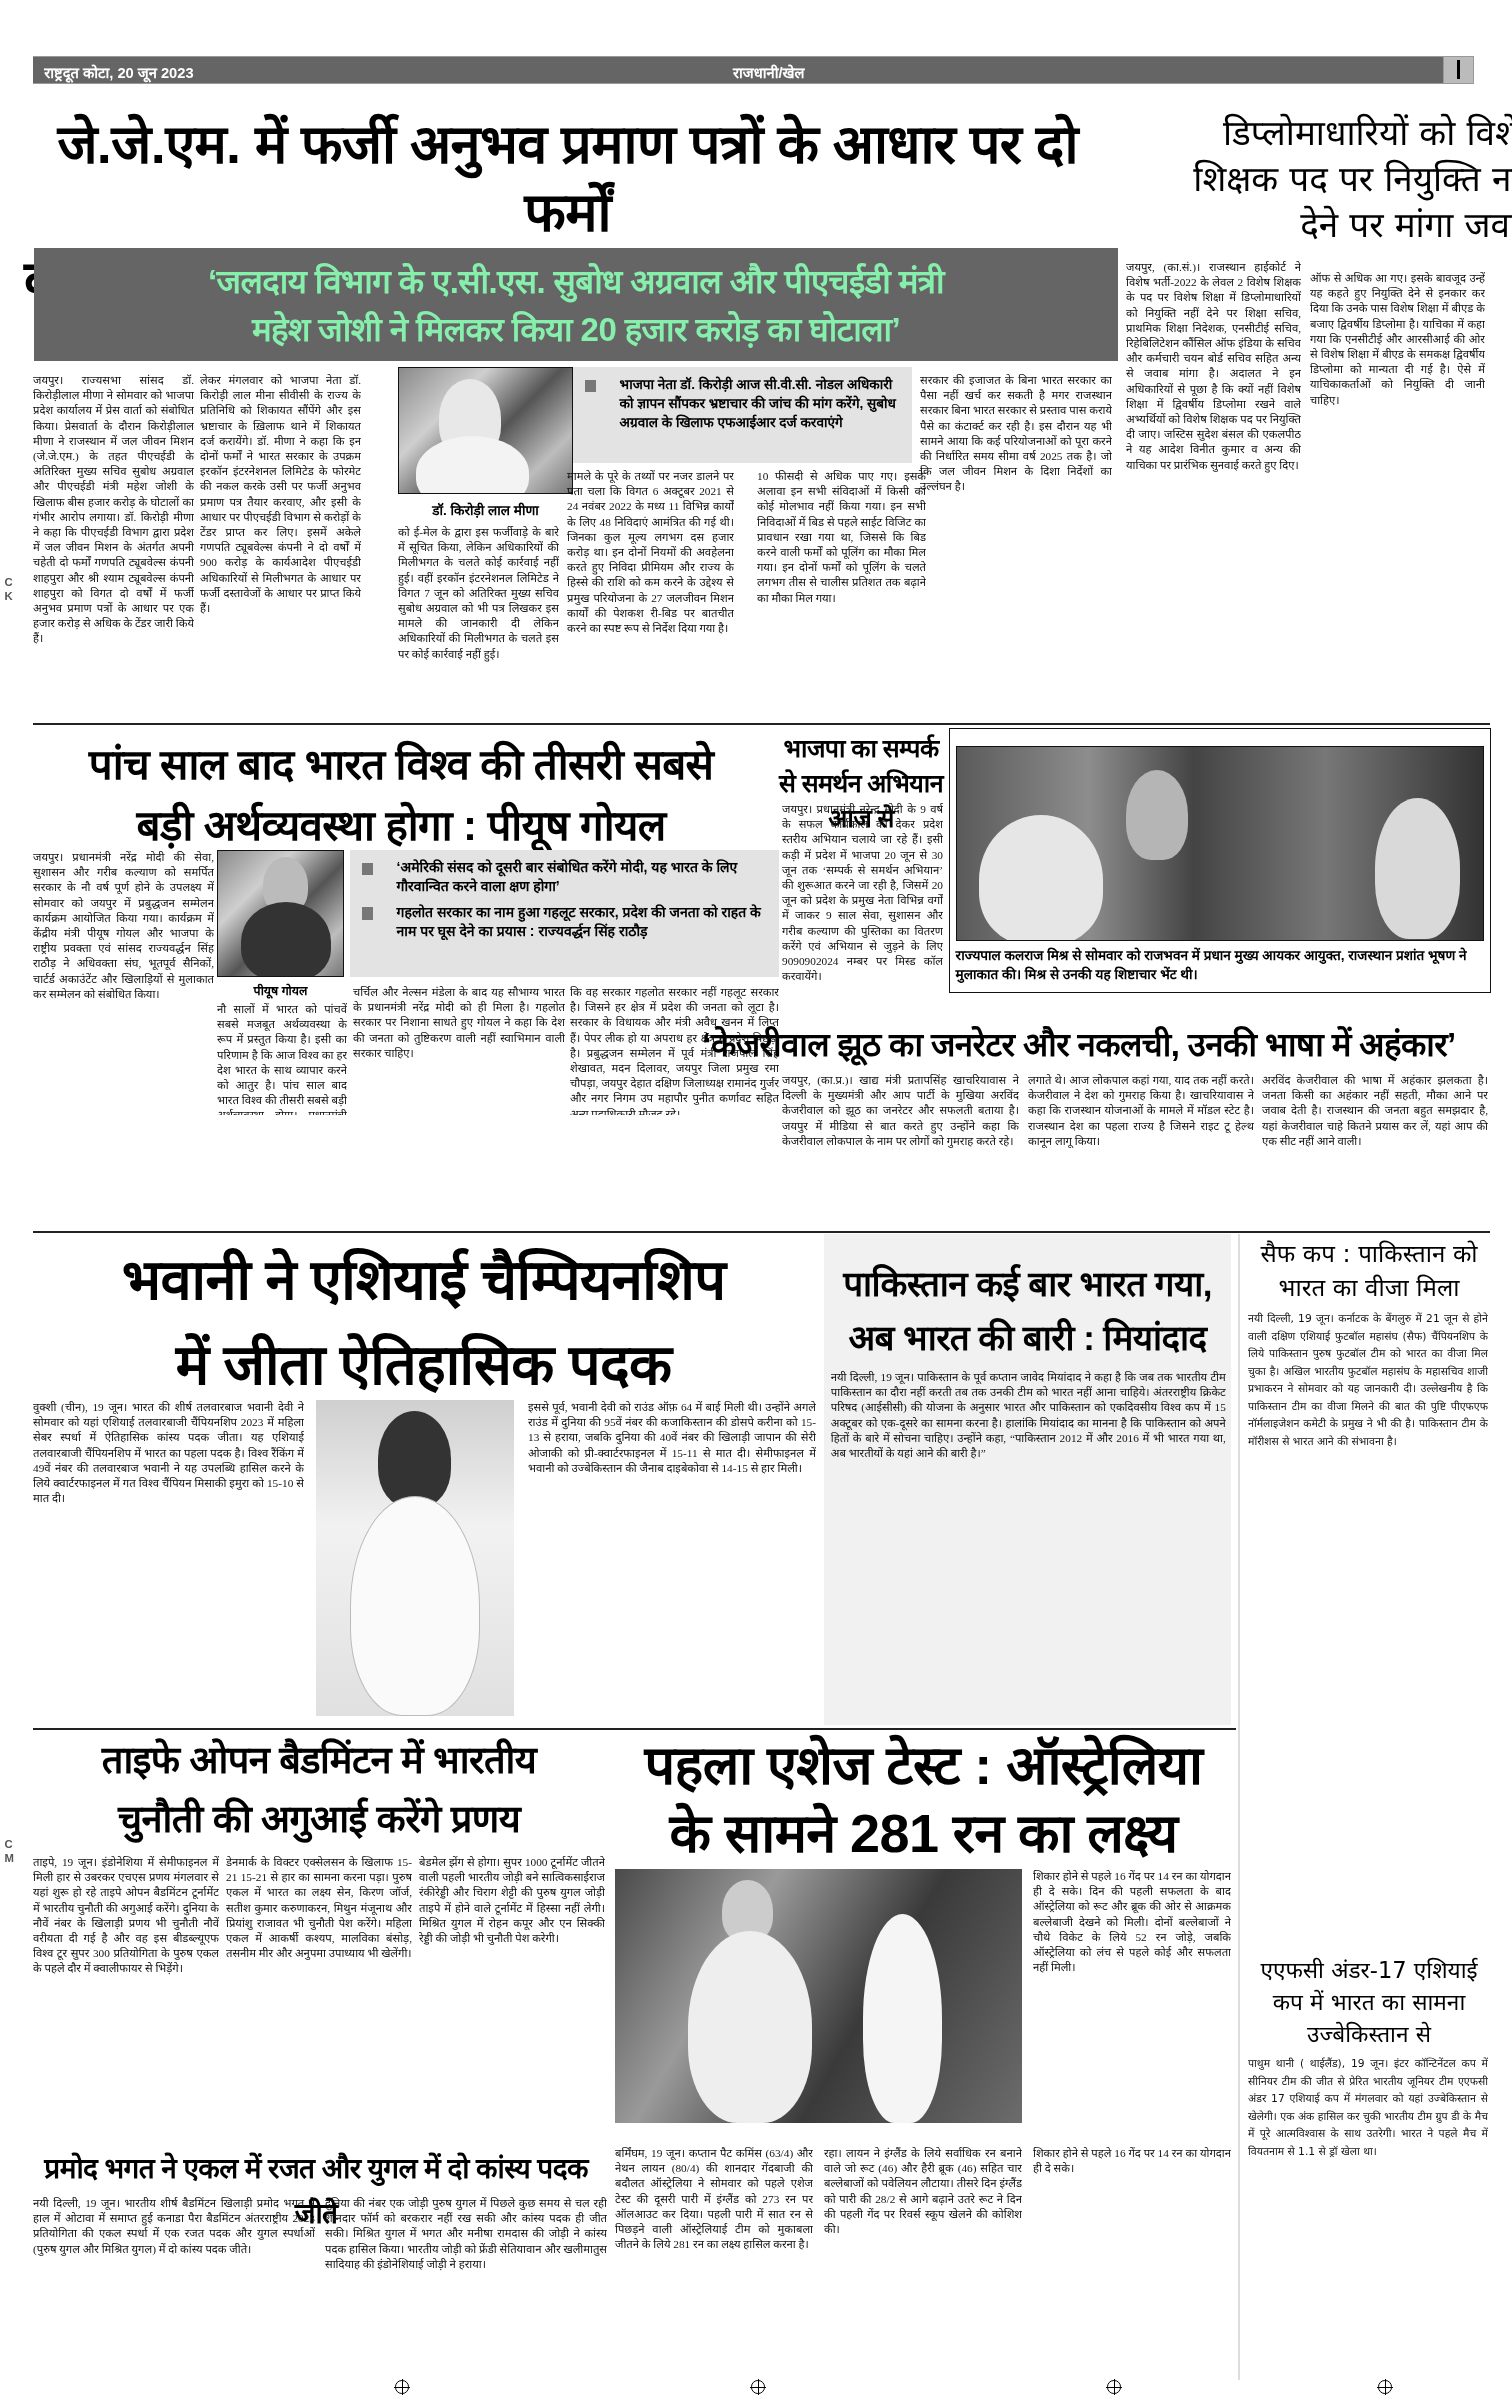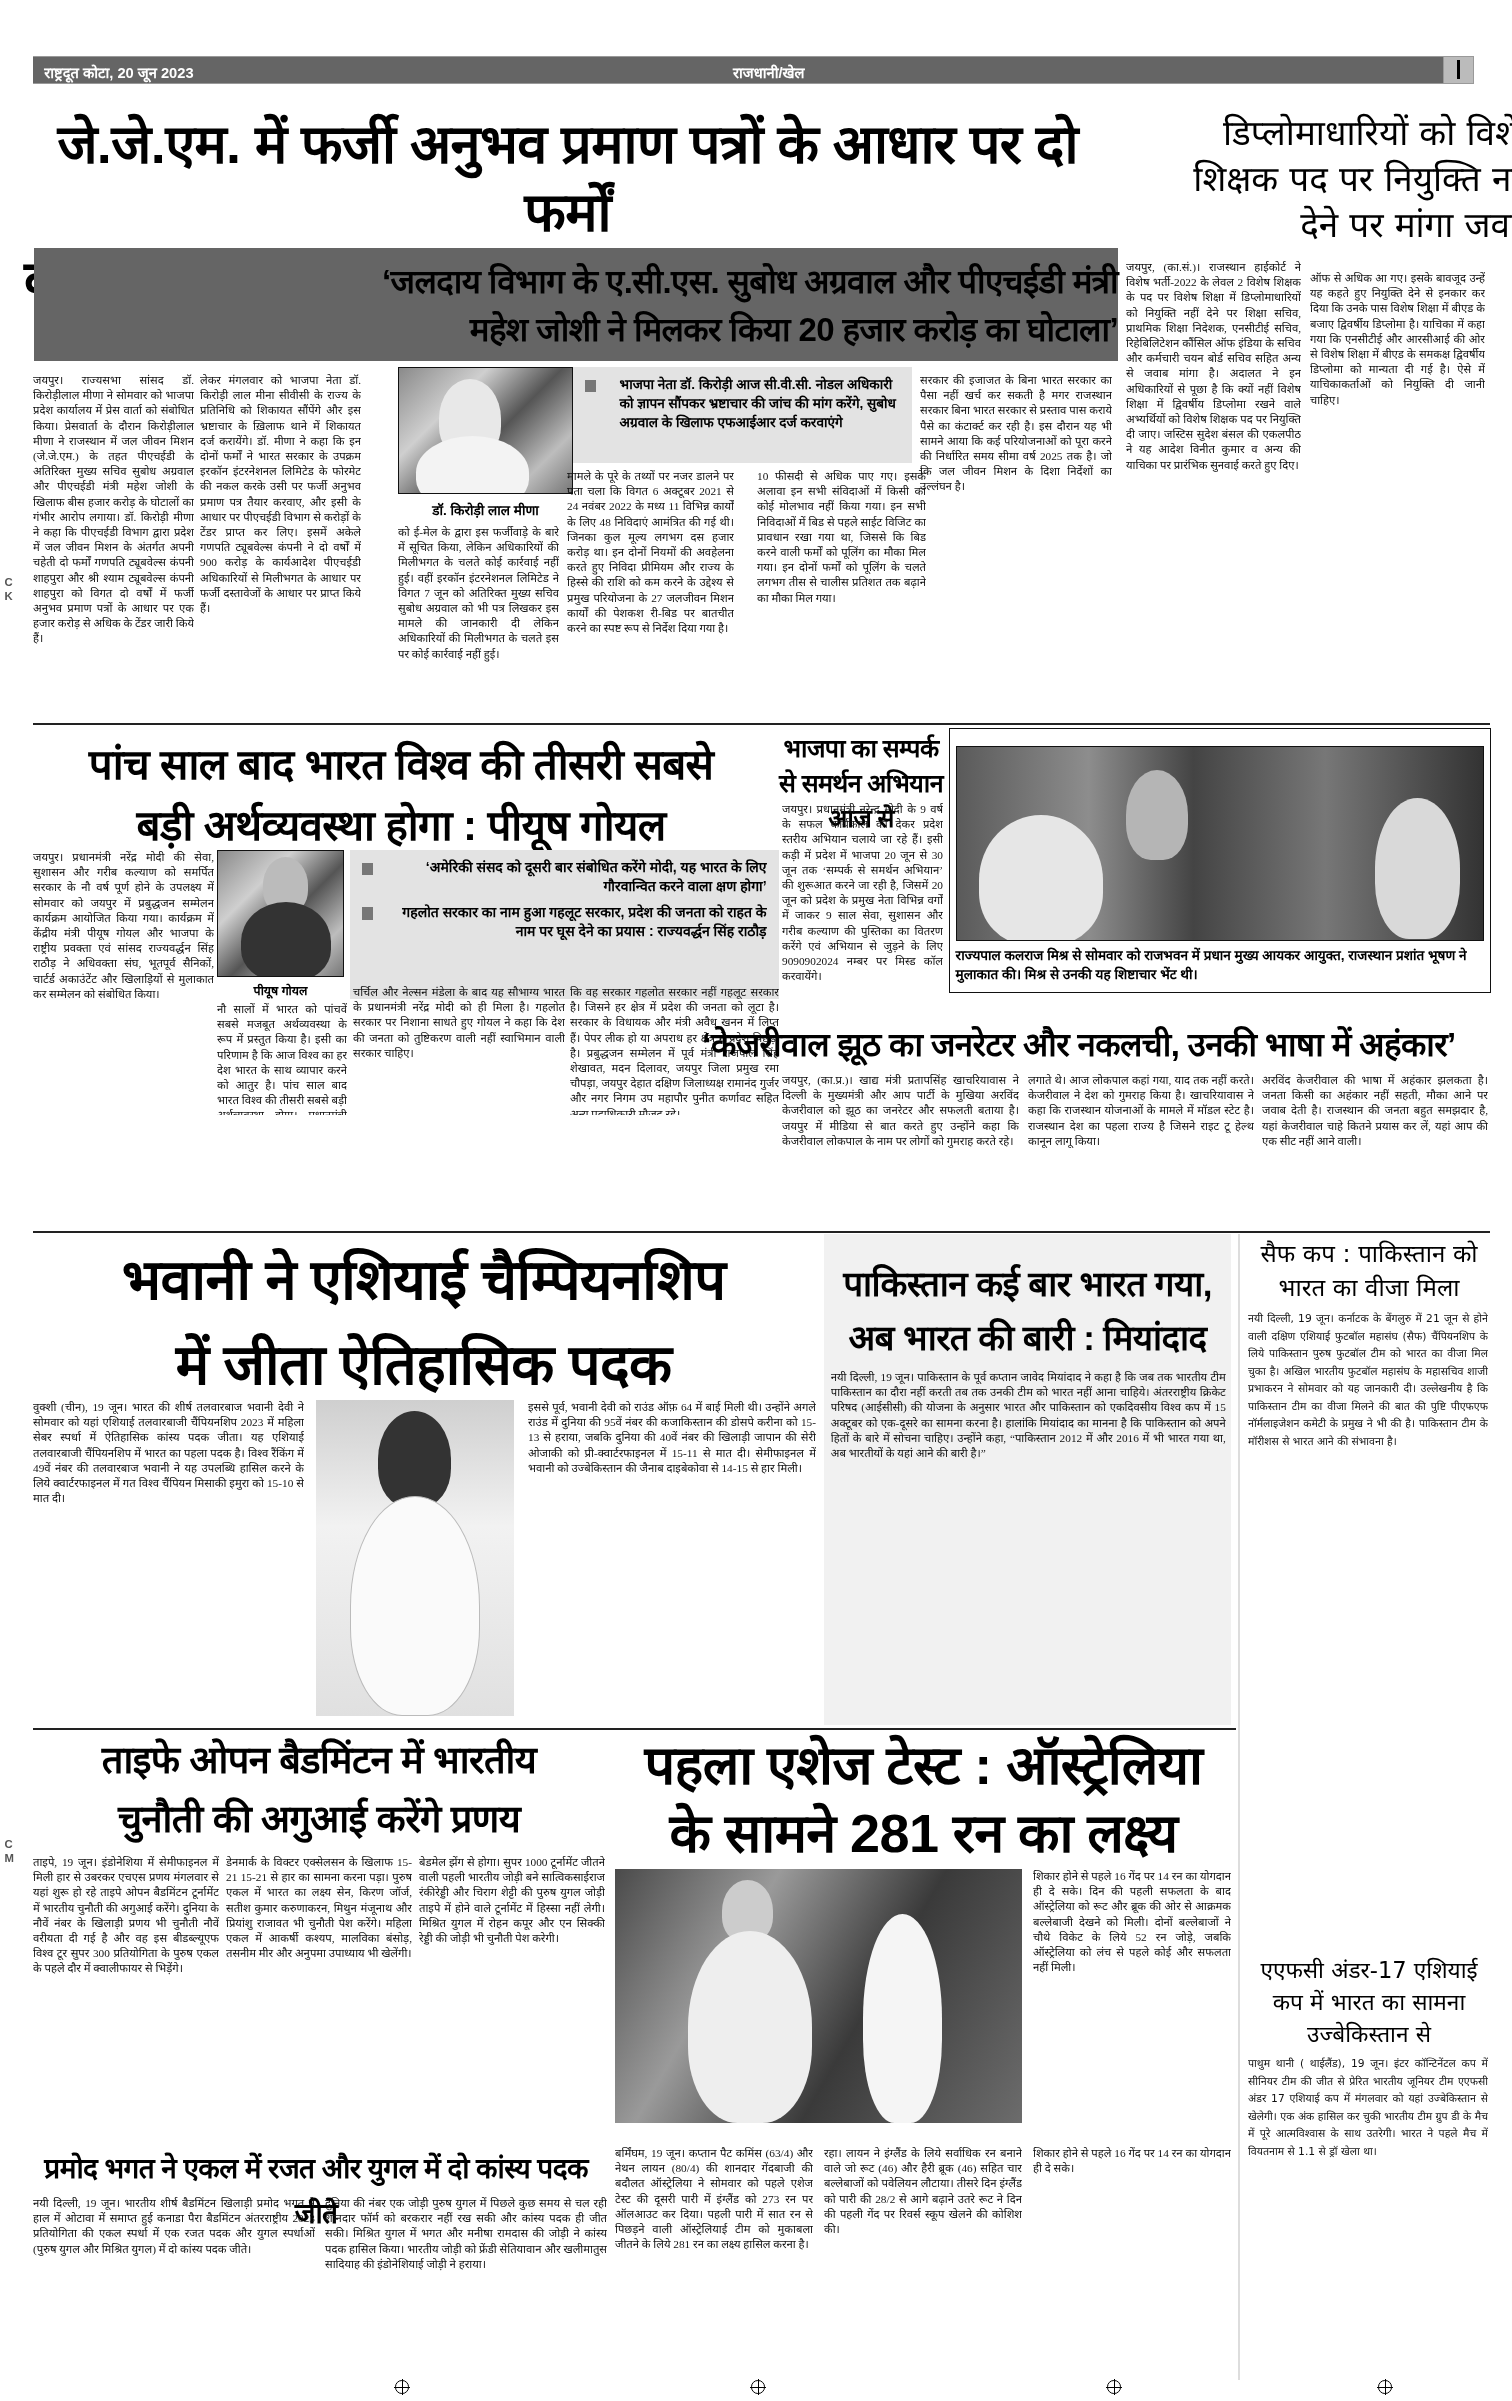--- a/index.html
+++ b/index.html
@@ -14,21 +14,21 @@
   .hl { font-family: "Liberation Sans", sans-serif; font-weight: bold; line-height: 1.15; text-align: center; letter-spacing: -0.6px; }
   .hl-light { font-family: "DejaVu Sans", sans-serif; font-weight: normal; line-height: 1.2; text-align: center; }
   .body { font-family: "Liberation Serif", serif; font-size: 11.3px; line-height: 15.2px; text-align: justify; overflow: hidden; color: #111; }
   .col { position: absolute; }
   .photo { background: linear-gradient(135deg, #8a8a8a 0%, #cfcfcf 30%, #555 55%, #bdbdbd 80%, #777 100%); border: 1.7px solid #111; overflow: hidden; }
   .photo .fig { position: absolute; border-radius: 50% 50% 40% 40%; background: #ddd; }
   .caption { font-family: "Liberation Sans", sans-serif; font-weight: bold; font-size: 13.6px; text-align: center; }
   .callout { background: #e3e3e3; padding: 11.3px 13.6px; }
   .callout .item { display: flex; gap: 24px; font-family: "Liberation Sans", sans-serif; font-weight: bold; font-size: 15.2px; line-height: 21.5px; margin-bottom: 6.8px; }
   .callout .sq { flex: 0 0 10.2px; height: 12.4px; background: #777; margin-top: 4.5px; }
-  .greybar { background: #656565; color: #000000; text-align: right; }
+  .greybar { background: #656565; color: #86efac; }
   .rule { position: absolute; background: #222; }
   .vrule { position: absolute; width: 1.7px; background: #ddd; }
   .crop { position: absolute; font-family: "Liberation Sans", sans-serif; font-size: 11.3px; color: #555; font-weight: bold; }
   .reg { position: absolute; width: 13.6px; height: 13.6px; border: 1.1px solid #000; border-radius: 50%; }
   .reg::before { content: ""; position: absolute; left: 5.6px; top: -2.3px; width: 1.1px; height: 16px; background: #000; }
   .reg::after { content: ""; position: absolute; top: 5.6px; left: -2.3px; height: 1.1px; width: 16px; background: #000; }
   .shade { background: #f1f1f1; }
 </style>
 </head>
 <body>
@@ -89,21 +89,21 @@
 </div>
 
 <div class="col body" style="left:33px;top:850px;width:181px;height:265px;">जयपुर। प्रधानमंत्री नरेंद्र मोदी की सेवा, सुशासन और गरीब कल्याण को समर्पित सरकार के नौ वर्ष पूर्ण होने के उपलक्ष्य में सोमवार को जयपुर में प्रबुद्धजन सम्मेलन कार्यक्रम आयोजित किया गया। कार्यक्रम में केंद्रीय मंत्री पीयूष गोयल और भाजपा के राष्ट्रीय प्रवक्ता एवं सांसद राज्यवर्द्धन सिंह राठौड़ ने अधिवक्ता संघ, भूतपूर्व सैनिकों, चार्टर्ड अकाउंटेंट और खिलाड़ियों से मुलाकात कर सम्मेलन को संबोधित किया।</div>
 
 <div class="abs photo" style="left:217px;top:850px;width:127px;height:127px;">
   <div class="fig" style="left:45px;top:5.6px;width:45px;height:56px;background:#bbb;"></div>
   <div class="fig" style="left:22.6px;top:51px;width:90px;height:79px;background:#333;"></div>
 </div>
 <div class="abs caption" style="left:217px;top:982px;width:127px;font-size:12.4px;">पीयूष गोयल</div>
 
-<div class="abs callout" style="left:350px;top:850px;width:429px;height:149px;padding:8px 12.4px;text-align:right;">
+<div class="abs callout" style="left:350px;top:850px;width:429px;height:127px;padding:8px 12.4px;">
   <div class="item" style="font-size:14px;line-height:19px;">
     <span class="sq"></span>
     <span>‘अमेरिकी संसद को दूसरी बार संबोधित करेंगे मोदी, यह भारत के लिए गौरवान्वित करने वाला क्षण होगा’</span>
   </div>
   <div class="item" style="font-size:14px;line-height:19px;">
     <span class="sq"></span>
     <span>गहलोत सरकार का नाम हुआ गहलूट सरकार, प्रदेश की जनता को राहत के नाम पर घूस देने का प्रयास : राज्यवर्द्धन सिंह राठौड़</span>
   </div>
 </div>
 

